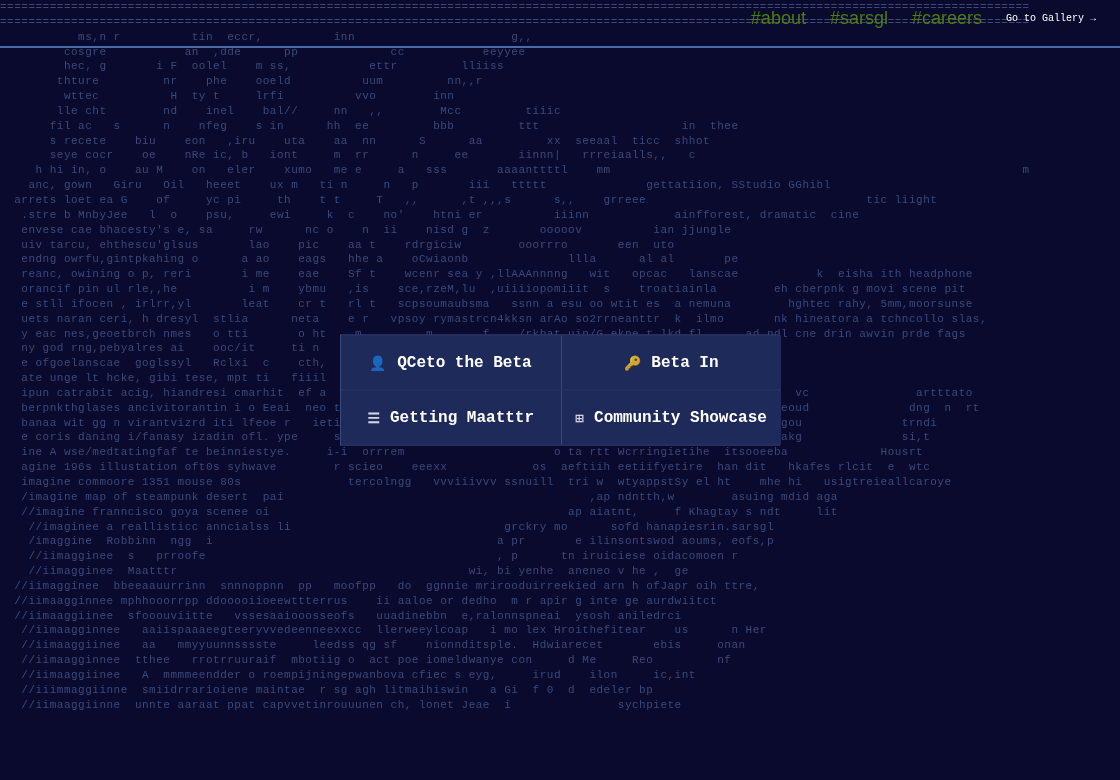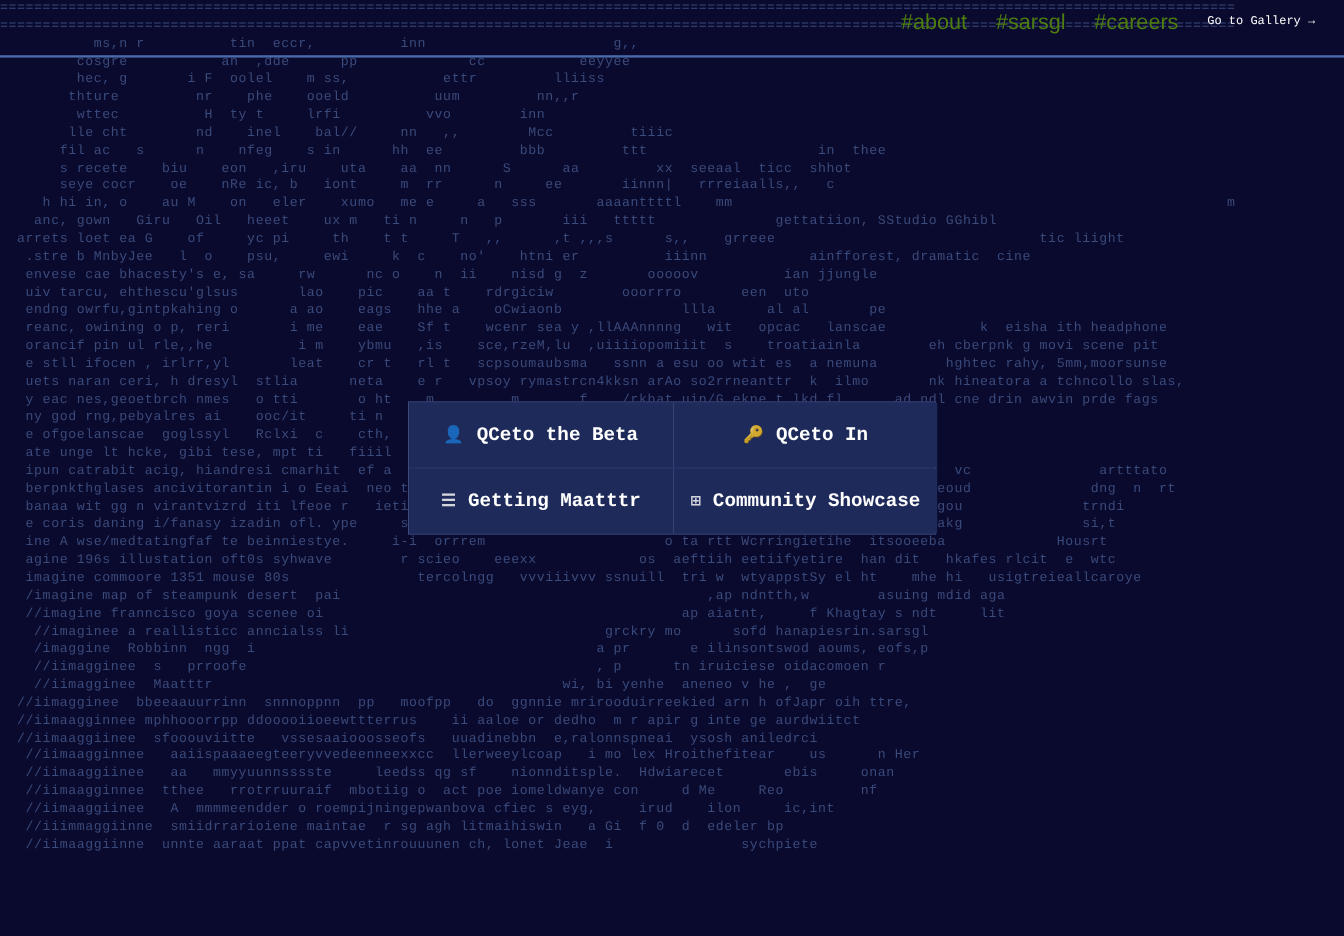--- a/index.html
+++ b/index.html
@@ -202,21 +202,21 @@
 
 <div class="modal-overlay">
   <div class="modal-box">
     <div class="modal-row-top">
       <button class="modal-btn btn-join">
         <span class="btn-icon">👤</span>
         <span>QCeto the Beta</span>
       </button>
       <button class="modal-btn btn-sign">
         <span class="btn-icon">🔑</span>
-        <span>QCeto In</span>
+        <span>Beta In</span>
       </button>
     </div>
     <div class="modal-row-bottom">
       <button class="modal-btn btn-getting">
         <span class="btn-icon">☰</span>
         <span>Getting Maatttr</span>
       </button>
       <button class="modal-btn btn-showcase">
         <span class="btn-icon">⊞</span>
         <span>Community Showcase</span>

